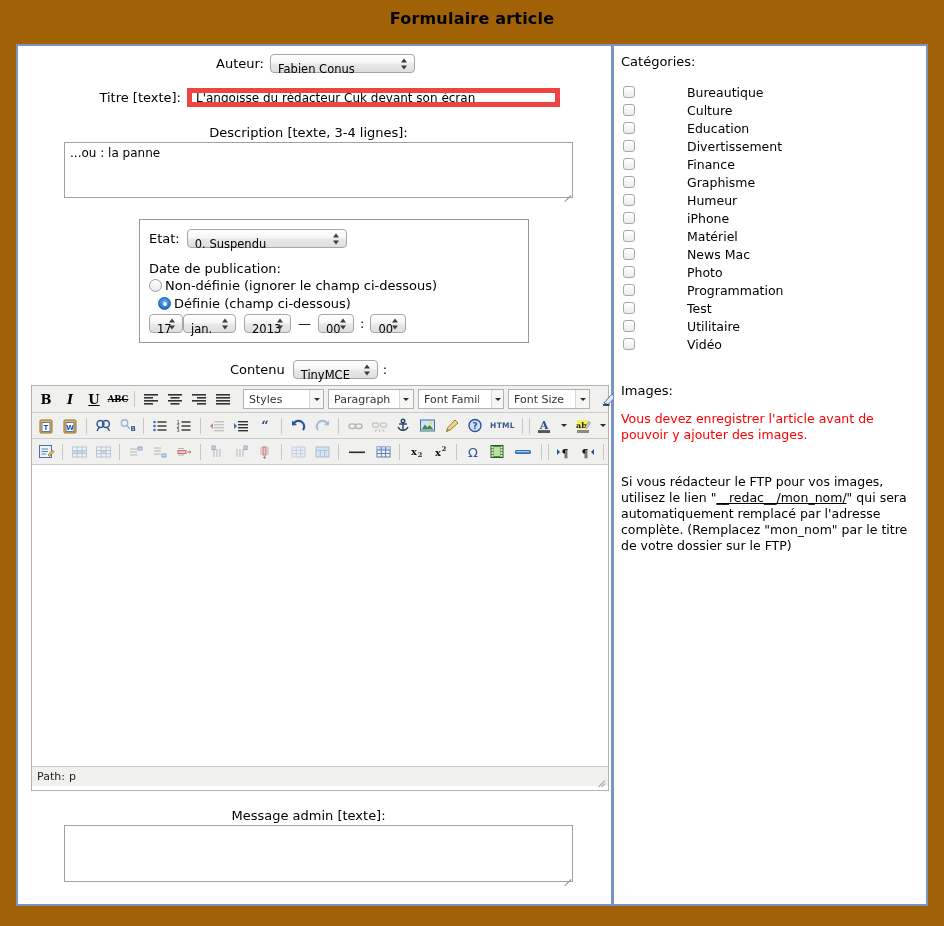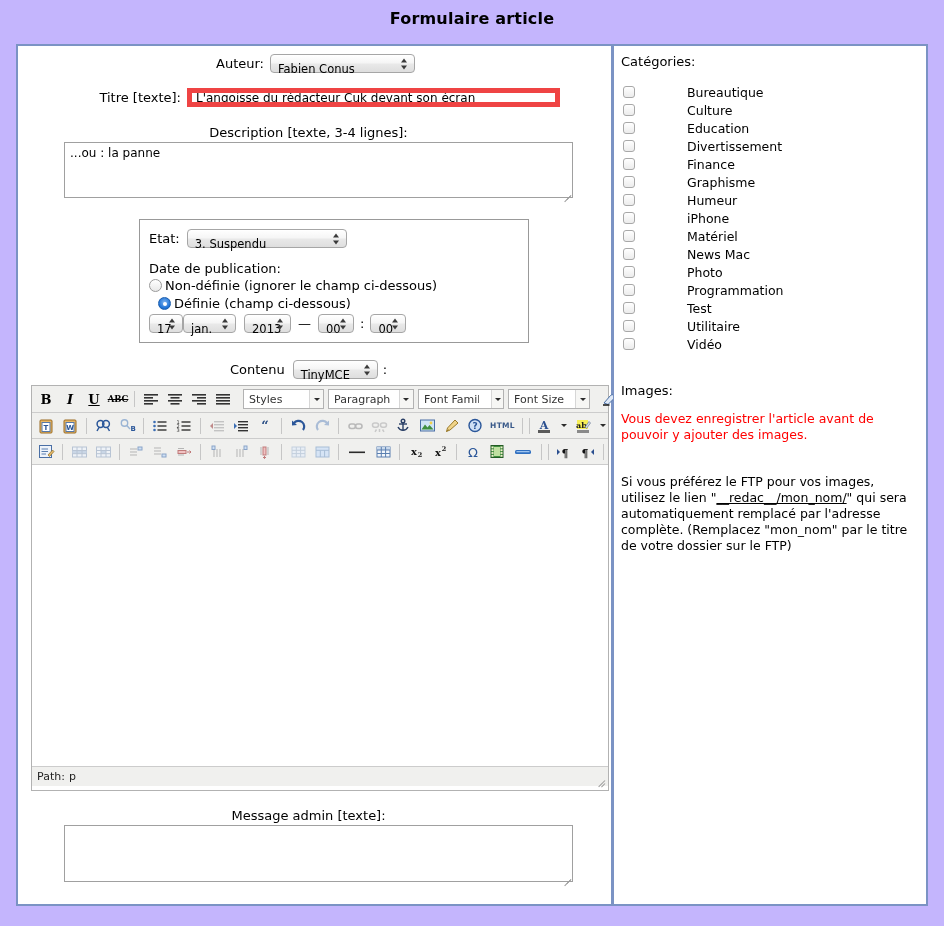--- a/index.html
+++ b/index.html
@@ -6,21 +6,21 @@
     margin: 0;
     padding: 0;
     background: #ffffff;
     font-family: "DejaVu Sans", "Liberation Sans", sans-serif;
   }
   #page {
     position: relative;
     width: 944px;
     height: 926px;
     overflow: hidden;
-    background: #c4b5fd;
+    background: #a16207;
   }
 
   
   .page-title {
     position: absolute;
     left: 0; top: 9px;
     width: 944px;
     text-align: center;
     font-size: 16px;
     font-weight: bold;
@@ -316,21 +316,21 @@
       <div class="resize-grip">
         <i style="width:9px; top:8px;"></i>
           <i style="width:6px; top:8px; right:0; transform:rotate(-45deg) translate(0,0);"></i>
       </div>
     </div>
 
     <div id="etat-box" style="left:121px; top:173px;">
       <div style="position:absolute; left:9px; top:9px; display:flex; align-items:center;">
         <span class="lbl">Etat:</span>
         <span class="aqua-select" style="margin-left:7px; width:160px;">
-          <span class="val">3. Suspendu</span>
+          <span class="val">0. Suspendu</span>
           <span class="arrows"></span>
         </span>
       </div>
 
       <div style="position:absolute; left:9px; top:41px;" class="lbl">Date de publication:</div>
 
       <div class="radio-row" style="position:absolute; left:9px; top:57px;">
         <span class="radio"></span>
         <span class="lbl">Non-définie (ignorer le champ ci-dessous)</span>
       </div>
@@ -896,17 +896,17 @@
           <span class="cbox"></span>
           <span>Vidéo</span>
         </div>
       </div>
 
     <div style="position:absolute; left:7px; top:337px;" class="side-head">Images:</div>
 
     <div style="position:absolute; left:7px; top:365px; width:298px;" class="warn-text">Vous devez enregistrer l'article avant de pouvoir y ajouter des images.</div>
 
     <div style="position:absolute; left:7px; top:428px; width:300px;" class="info-text">
-      <span>Si vous préférez le FTP pour vos images, utilisez le lien "</span><u>__redac__/mon_nom/</u><span>" qui sera automatiquement remplacé par l'adresse complète. (Remplacez "mon_nom" par le titre de votre dossier sur le FTP)</span>
+      <span>Si vous rédacteur le FTP pour vos images, utilisez le lien "</span><u>__redac__/mon_nom/</u><span>" qui sera automatiquement remplacé par l'adresse complète. (Remplacez "mon_nom" par le titre de votre dossier sur le FTP)</span>
     </div>
   </div>
 
 </div>
 
 </body></html>

